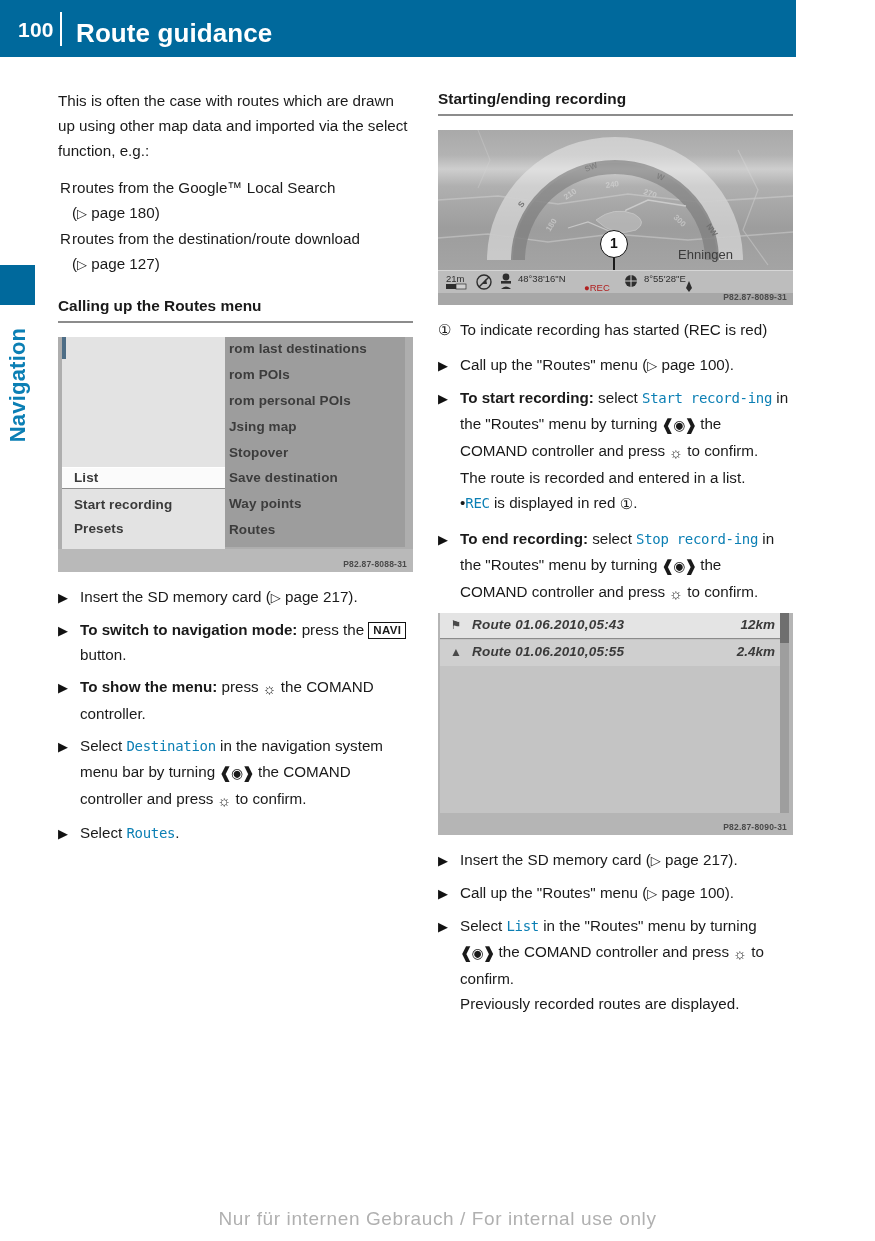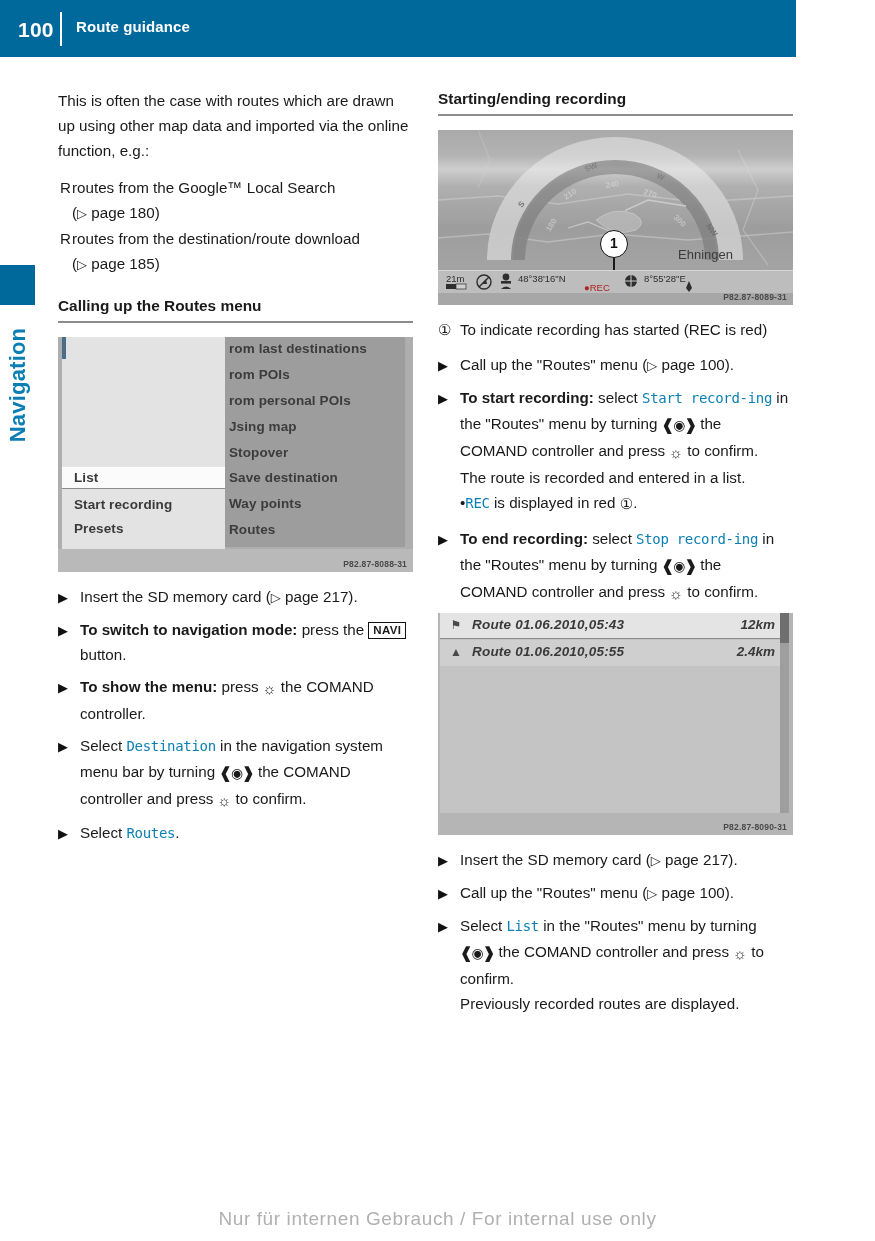--- a/index.html
+++ b/index.html
@@ -36,21 +36,21 @@
   #header .rule {
     position: absolute;
     left: 60px; top: 12px;
     width: 2px; height: 34px;
     background: #ffffff;
   }
   #header .chapter-title {
     position: absolute;
     left: 76px; top: 18px;
     color: #ffffff;
-    font-size: 15px;
+    font-size: 26px;
     font-weight: bold;
     letter-spacing: 0.1px;
   }
 
   
   #side-tab-block {
     position: absolute;
     left: 0; top: 265px;
     width: 35px; height: 40px;
     background: #00699c;
@@ -359,28 +359,28 @@
   <div class="page-num">100</div>
   <div class="rule"></div>
   <div class="chapter-title">Route guidance</div>
 </div>
 
 <div id="side-tab-block"></div>
 <div id="side-tab-label">Navigation</div>
 
 <div class="col" id="col-left">
 
-  <p class="para">This is often the case with routes which are drawn up using other map data and imported via the online function, e.g.:</p>
+  <p class="para">This is often the case with routes which are drawn up using other map data and imported via the select function, e.g.:</p>
 
   <div class="bullets">
     <div class="bullet">
       <span class="dot">R</span><span>routes from the Google™ Local Search (</span><span class="pageref"><span class="refglyph">▷</span> <span>page 180</span></span><span>)</span>
     </div>
     <div class="bullet">
-      <span class="dot">R</span><span>routes from the destination/route download (</span><span class="pageref"><span class="refglyph">▷</span> <span>page 185</span></span><span>)</span>
+      <span class="dot">R</span><span>routes from the destination/route download (</span><span class="pageref"><span class="refglyph">▷</span> <span>page 127</span></span><span>)</span>
     </div>
   </div>
 
   <div class="sec-head">Calling up the Routes menu</div>
 
   <div class="figure" id="fig-routes-menu">
     <div class="screen-body">
       <div class="left-pane">
         <div class="leftbar"></div>
         <div class="menu-item hl" style="top:130px;">List</div>

